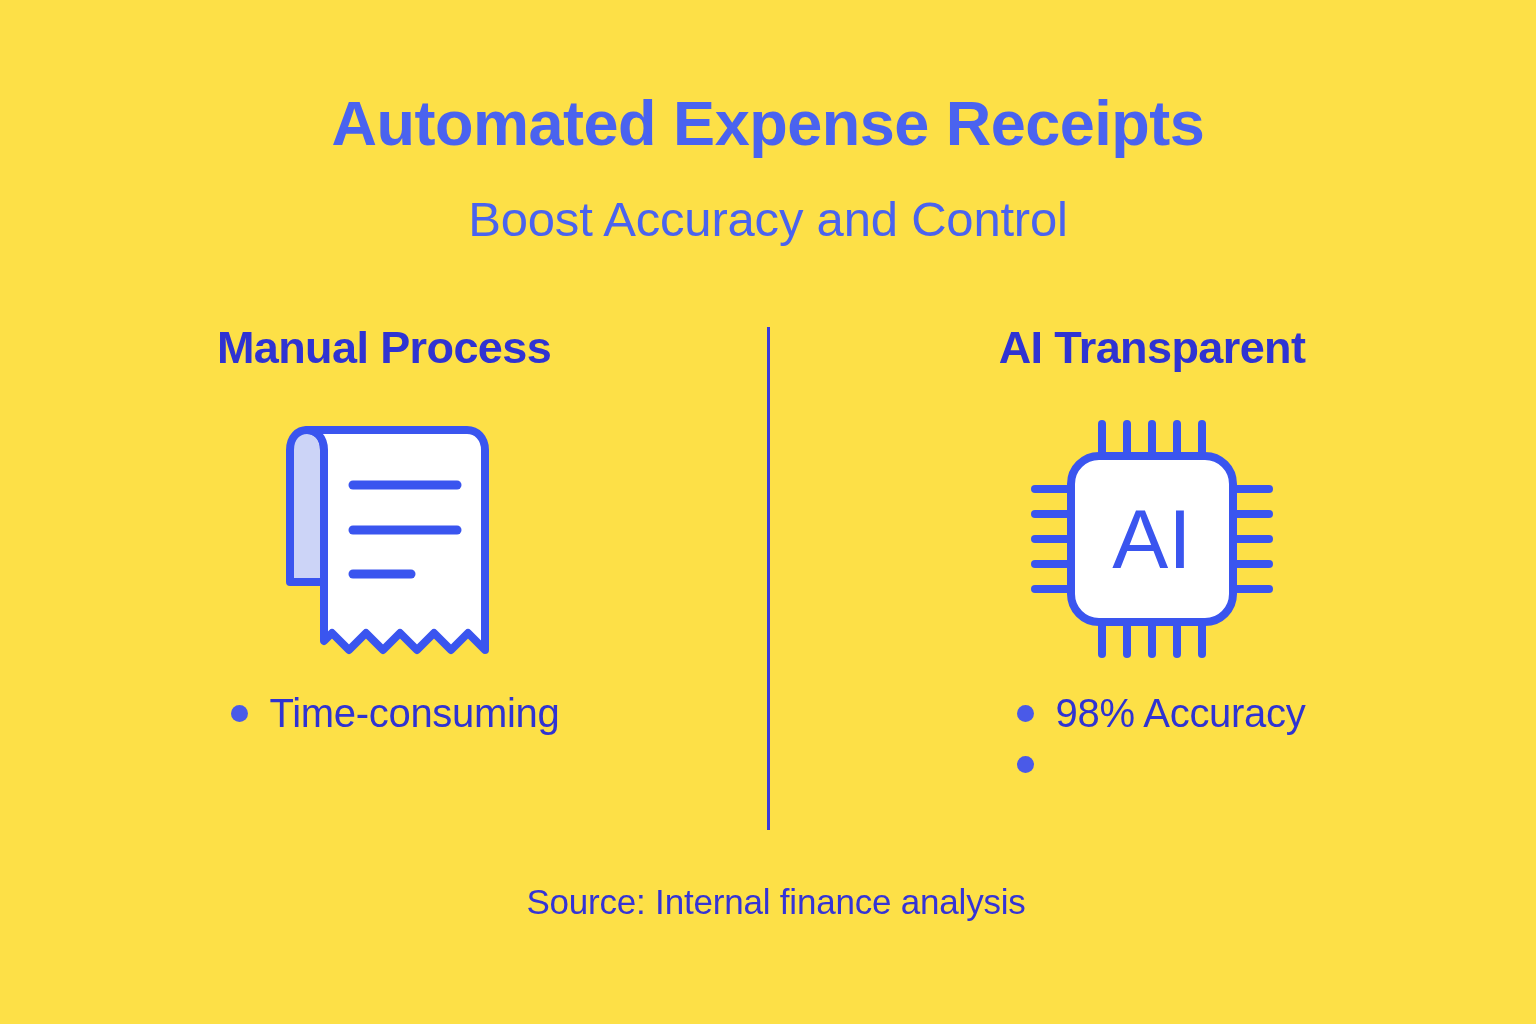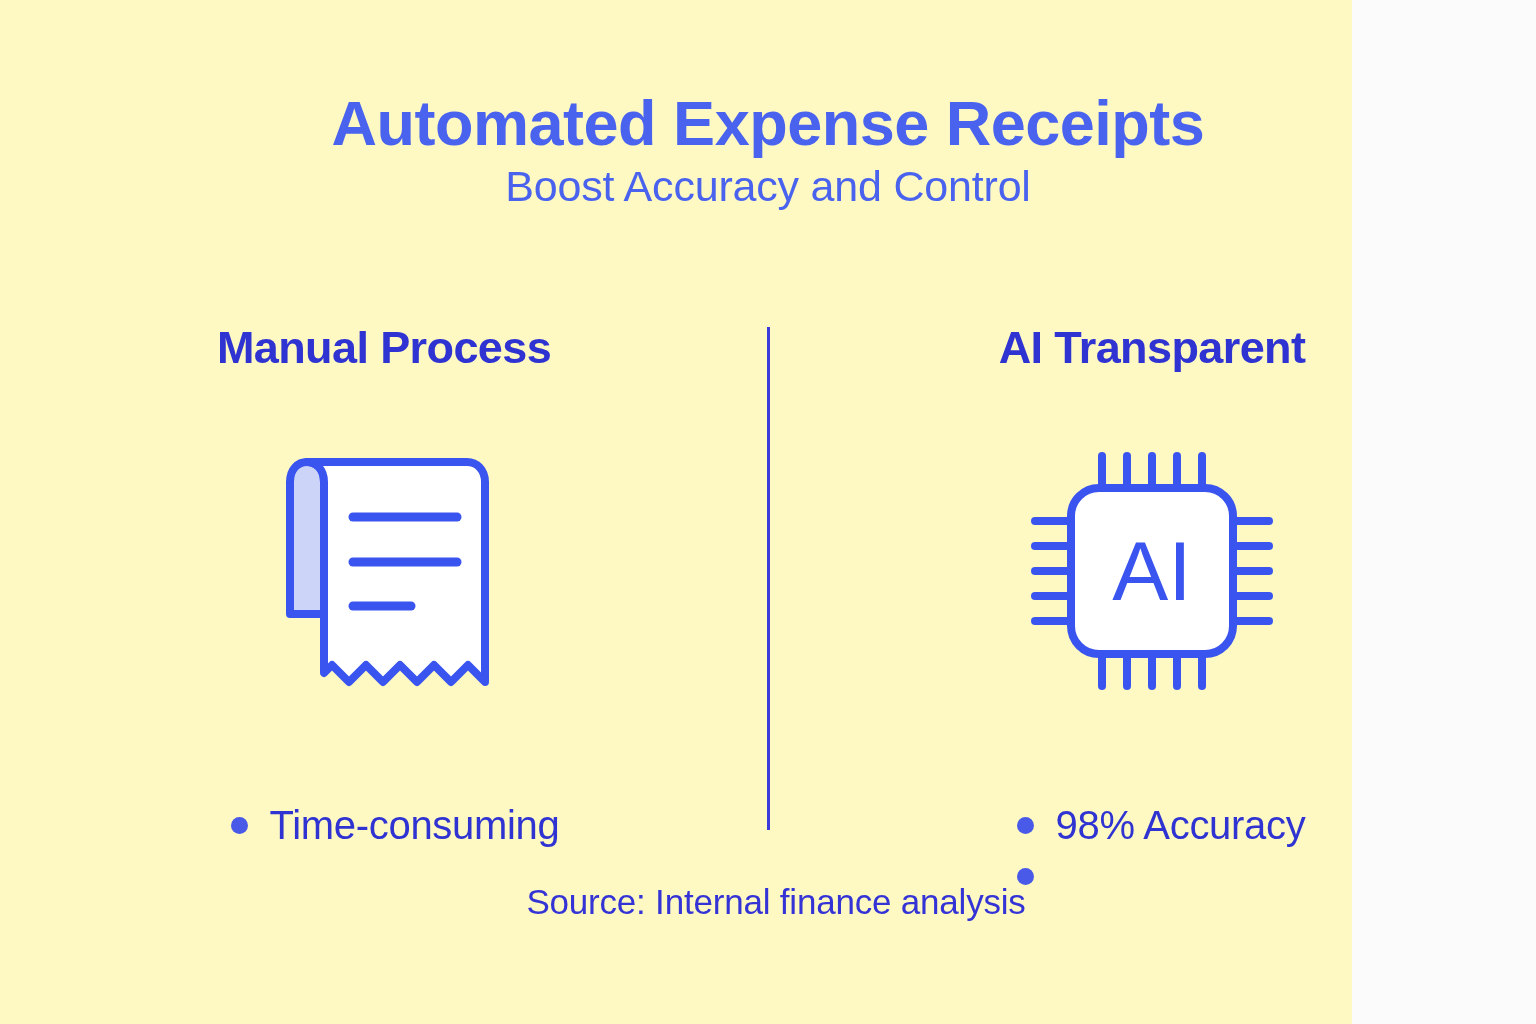--- a/index.html
+++ b/index.html
@@ -11,23 +11,23 @@
   }
 
   body {
     background: #fbfbfb;
     font-family: "Liberation Sans", sans-serif;
     -webkit-font-smoothing: antialiased;
   }
 
   .canvas {
     position: relative;
-    width: 1352px;
+    width: 1536px;
     height: 1024px;
-    background: #fef9c3;
+    background: #fde047;
   }
 
   
   .header {
     position: absolute;
     top: 92px;
     left: 0;
     width: 1536px;
     text-align: center;
   }
@@ -35,22 +35,22 @@
   .title {
     font-size: 63px;
     font-weight: 700;
     letter-spacing: -0.5px;
     color: #4a63ef;
     line-height: 1.0;
     white-space: nowrap;
   }
 
   .subtitle {
-    margin-top: 10px;
-    font-size: 43px;
+    margin-top: 40px;
+    font-size: 49px;
     font-weight: 400;
     letter-spacing: -0.2px;
     color: #4a63ef;
     line-height: 1.0;
     white-space: nowrap;
   }
 
   
   .divider {
     position: absolute;
@@ -68,21 +68,20 @@
     left: 0;
     width: 1536px;
     display: flex;
   }
 
   .column {
     width: 768px;
     display: flex;
     flex-direction: column;
     align-items: center;
-    gap: 32px;
   }
 
   .col-heading {
     font-size: 45px;
     font-weight: 700;
     letter-spacing: -0.6px;
     color: #2f33d2;
     line-height: 1.0;
     white-space: nowrap;
   }
@@ -92,21 +91,21 @@
     height: 250px;
     display: flex;
     justify-content: center;
   }
 
   .col-left .icon-wrap  { width: 250px; }
   .col-right .icon-wrap { width: 262px; }
 
   
   .bullets {
-    margin-top: 76px;
+    margin-top: 28px;
     list-style: none;
     display: flex;
     flex-direction: column;
     gap: 22px;
   }
 
   .bullet {
     display: flex;
     align-items: center;
     gap: 22px;

